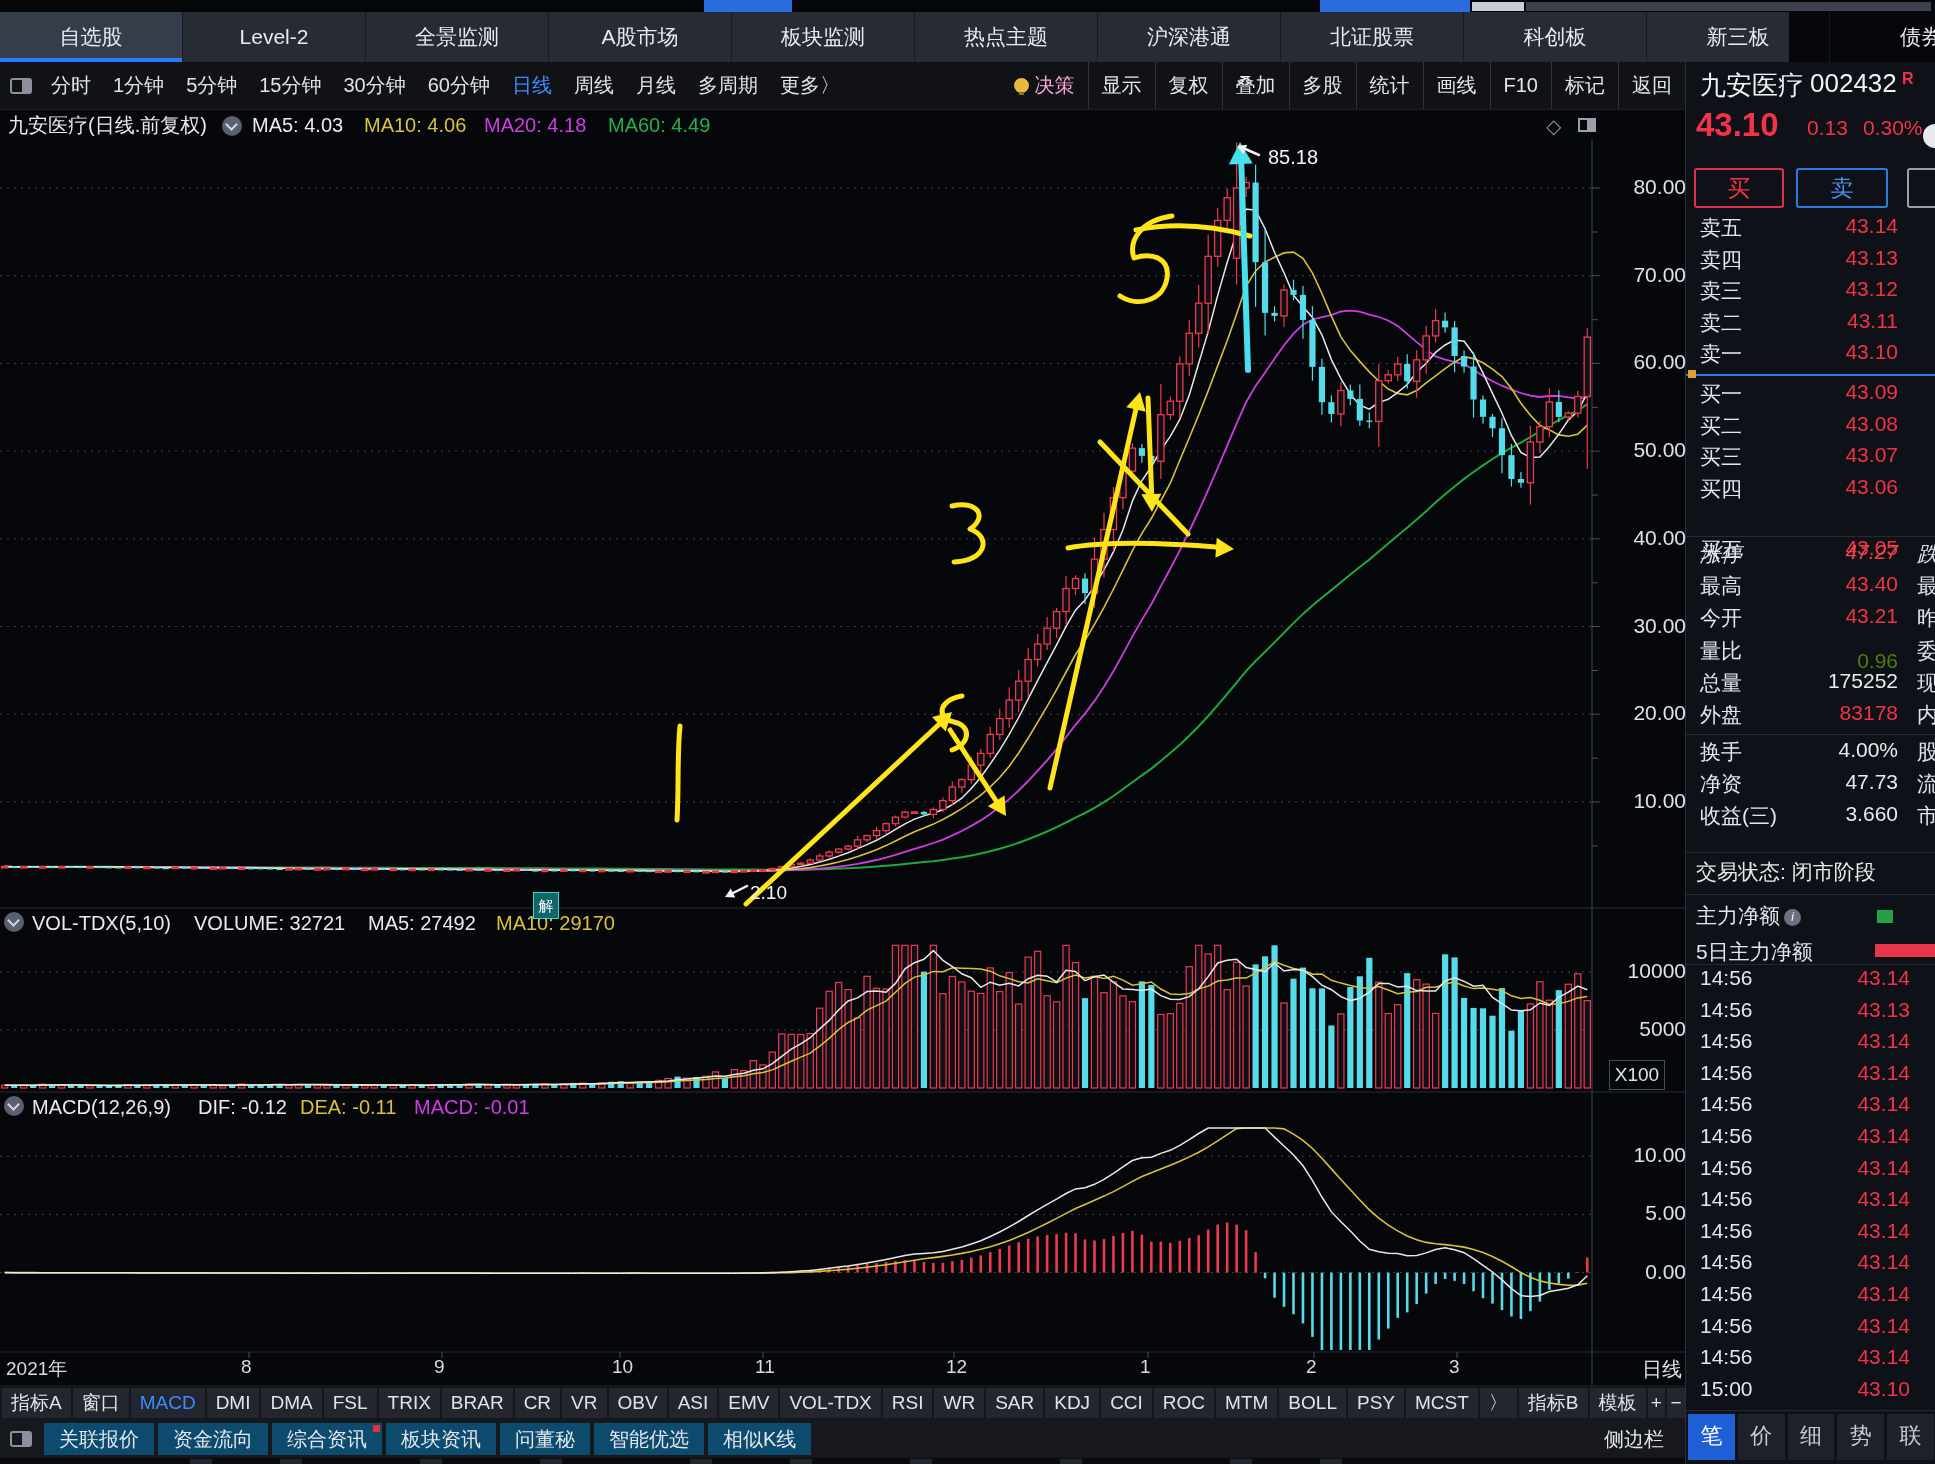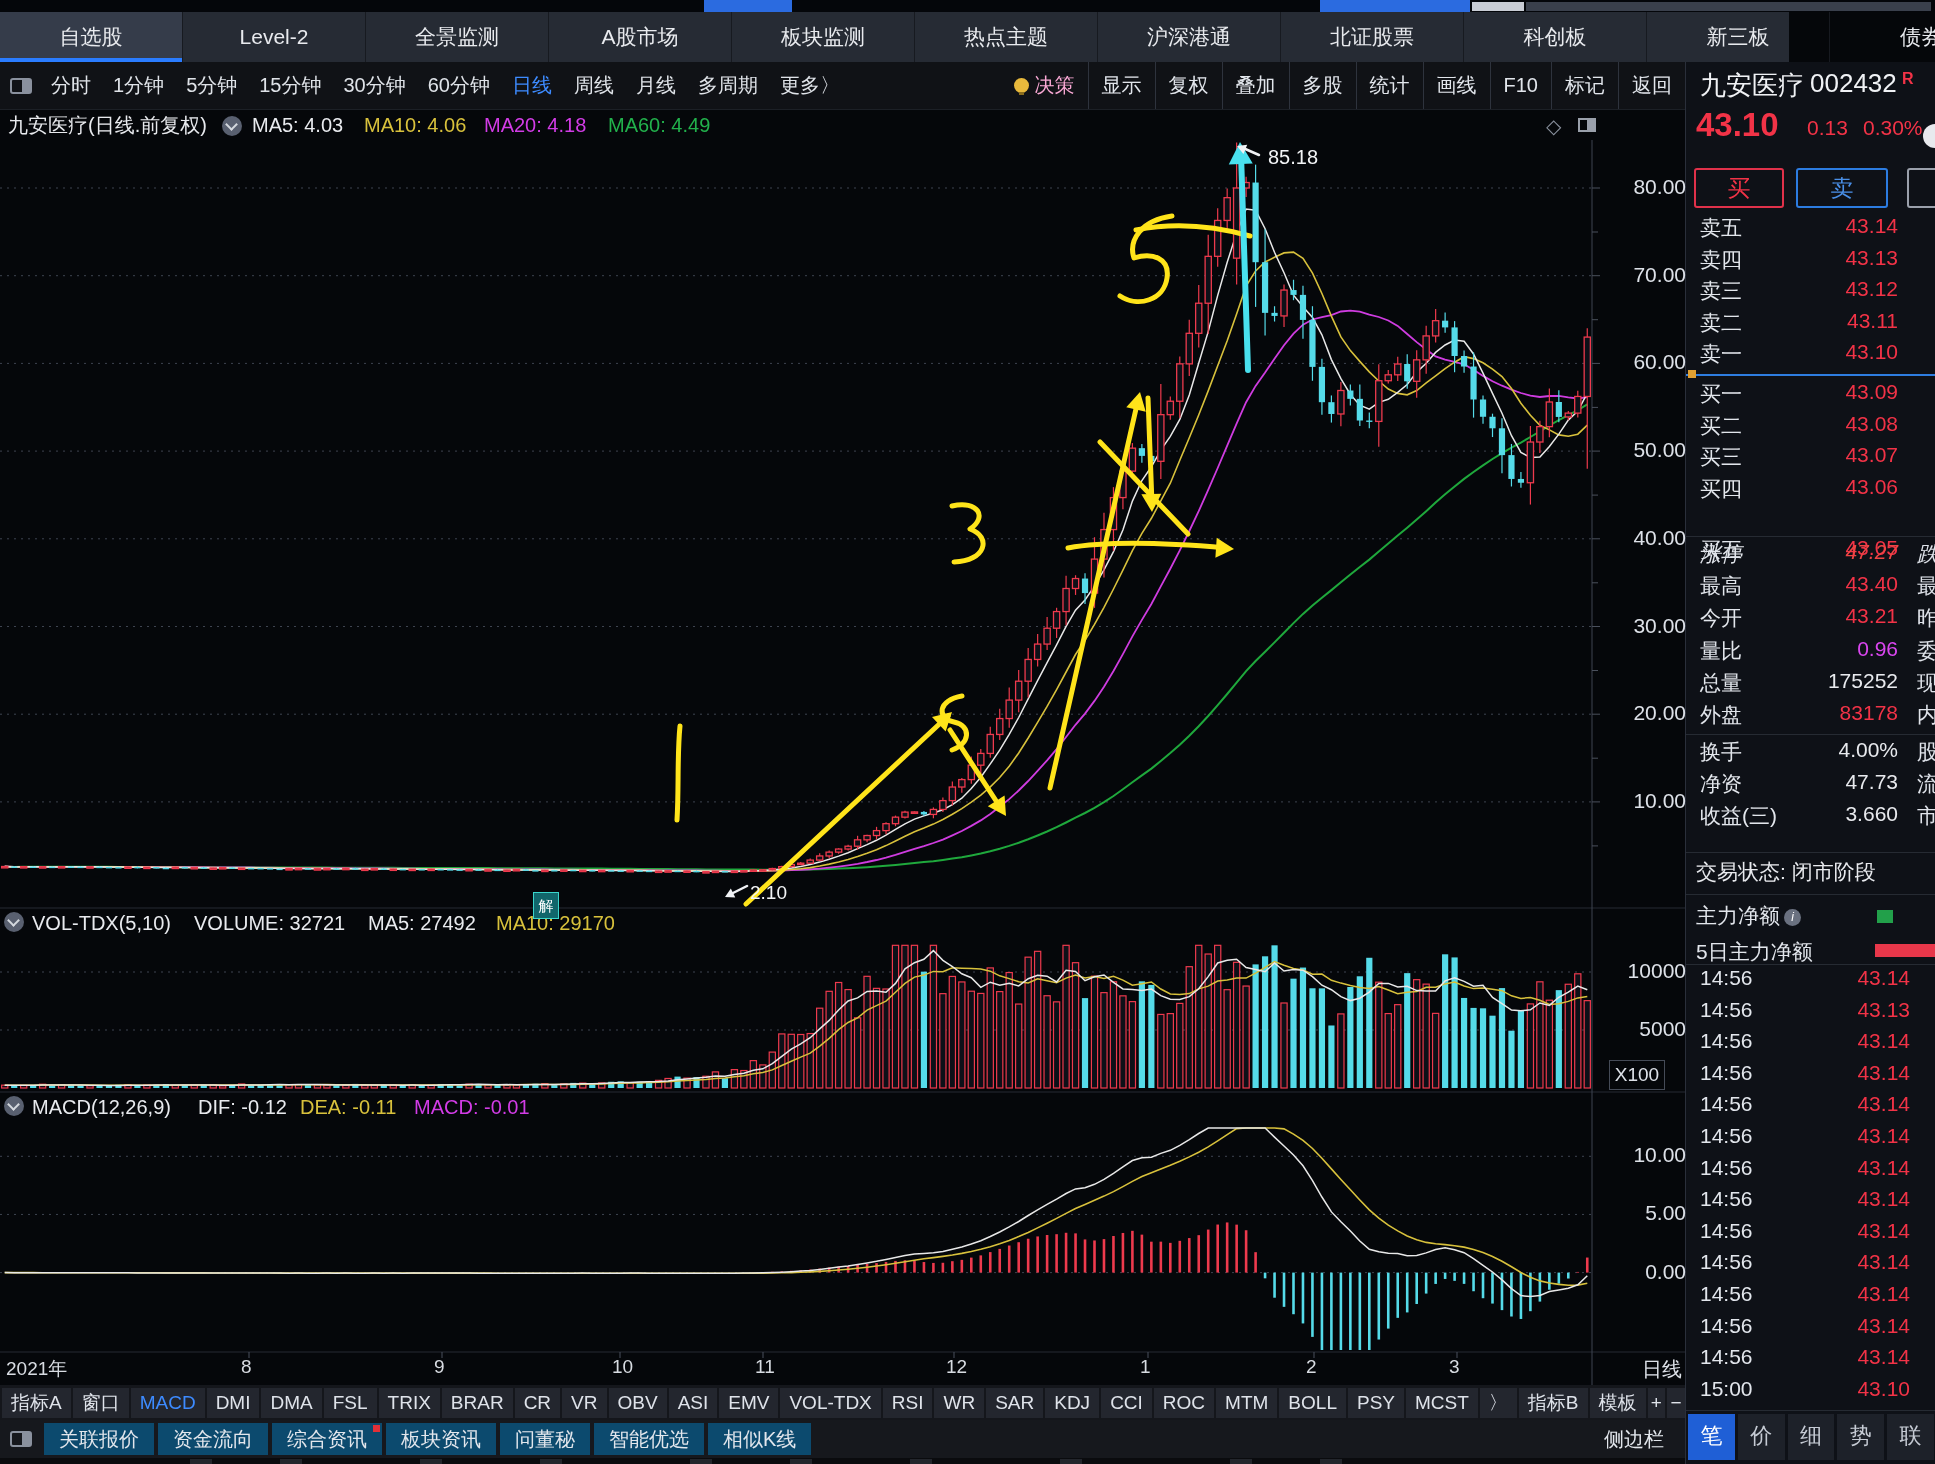--- a/index.html
+++ b/index.html
@@ -957,21 +957,21 @@
         <span class="qval" style="color: rgb(242, 51, 71);">43.40</span>
         <span class="clipchar">最</span>
       </div>
       <div class="qrow" style="top: 542.4px;">
         <span class="qlab">今开</span>
         <span class="qval" style="color: rgb(242, 51, 71);">43.21</span>
         <span class="clipchar">昨</span>
       </div>
       <div class="qrow" style="top: 574.6px;">
         <span class="qlab">量比</span>
-        <span class="qval" style="color: #d946ef;">0.96</span>
+        <span class="qval" style="color: #4d7c0f; margin-top: 12px;">0.96</span>
         <span class="clipchar">委</span>
       </div>
       <div class="qrow" style="top: 606.8px;">
         <span class="qlab">总量</span>
         <span class="qval" style="color: rgb(232, 234, 238);">175252</span>
         <span class="clipchar">现</span>
       </div>
       <div class="qrow" style="top: 639px;">
         <span class="qlab">外盘</span>
         <span class="qval" style="color: rgb(242, 51, 71);">83178</span>

